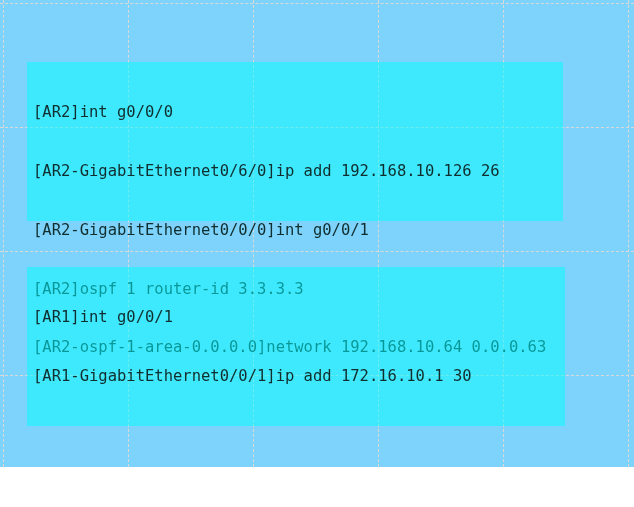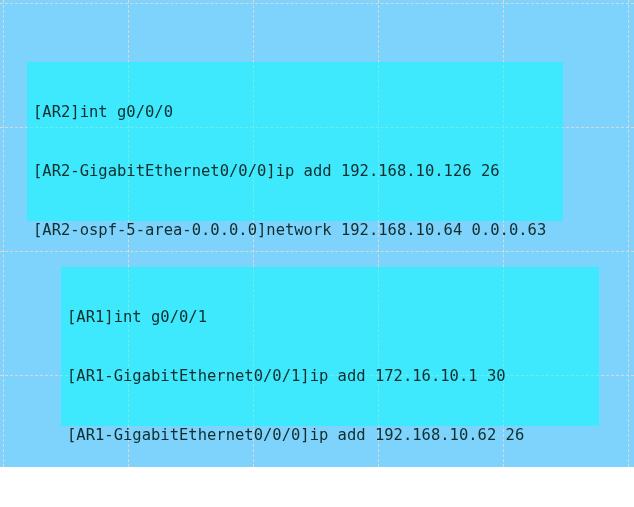--- a/index.html
+++ b/index.html
@@ -43,21 +43,20 @@
     left: 27px;
     top: 62px;
     width: 536px;
     height: 159px;
   }
   .block-ar1 {
     left: 27px;
     top: 267px;
     width: 538px;
     height: 159px;
-    margin-left: 34px;
   }
   .config-line {
     height: 19.6px;
   }
 </style>
 </head>
 <body>
 
 <div class="canvas">
 
@@ -68,28 +67,29 @@
   <div class="grid-line-v" style="left:503px"></div>
   <div class="grid-line-v" style="left:628px"></div>
   <div class="grid-line-h" style="top:3px"></div>
   <div class="grid-line-h" style="top:127px"></div>
   <div class="grid-line-h" style="top:251px"></div>
   <div class="grid-line-h" style="top:375px"></div>
   <div class="grid-line-h" style="top:499px"></div>
 
   <div class="config-block block-ar2">
     <div class="config-line">[AR2]int g0/0/0</div>
-    <div class="config-line">[AR2-GigabitEthernet0/0/0]ip add 192.168.10.126 26</div>
-    <div class="config-line">[AR2-ospf-5-area-0.0.0.0]network 192.168.10.64 0.0.0.63</div>
+    <div class="config-line">[AR2-GigabitEthernet0/6/0]ip add 192.168.10.126 26</div>
+    <div class="config-line">[AR2-GigabitEthernet0/0/0]int g0/0/1</div>
+    <div class="config-line">[AR2]ospf 1 router-id 3.3.3.3</div>
+    <div class="config-line">[AR2-ospf-1-area-0.0.0.0]network 192.168.10.64 0.0.0.63</div>
     
   </div>
 
   <div class="config-block block-ar1">
     <div class="config-line">[AR1]int g0/0/1</div>
     <div class="config-line">[AR1-GigabitEthernet0/0/1]ip add 172.16.10.1 30</div>
-    <div class="config-line">[AR1-GigabitEthernet0/0/0]ip add 192.168.10.62 26</div>
     
     
     
     
   </div>
 
 </div>
 
 </body></html>

